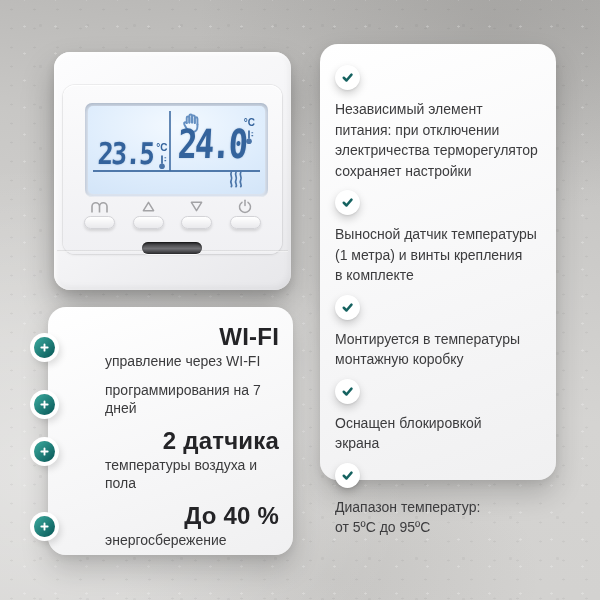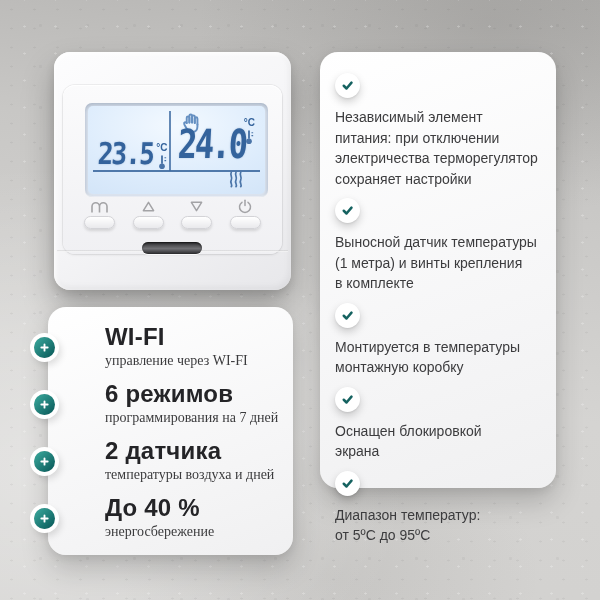--- a/index.html
+++ b/index.html
@@ -53,28 +53,28 @@
   .btn-row{position:absolute;left:30px;top:164px;width:177px;display:flex;justify-content:space-between;}
   .pill{width:31px;height:13px;border-radius:7px;border:1px solid #d3d3d7;box-sizing:border-box;
     background:linear-gradient(180deg,#ffffff,#e9e9ec);box-shadow:0 2px 3px rgba(0,0,0,.13);}
 
   
   .card{position:absolute;border-radius:18px;
     background:linear-gradient(160deg,#ffffff 0%,#f6f6f7 60%,#f0f0f1 100%);
     box-shadow:0 14px 28px rgba(0,0,0,.18),0 3px 8px rgba(0,0,0,.08);}
   .left-card{left:48px;top:307px;width:245px;height:248px;box-sizing:border-box;padding:17px 14px 12px 57px;}
   .lrow{position:relative;margin-bottom:11px;}
-  .lrow-title{font-size:24px;font-weight:700;color:#242427;letter-spacing:.2px;line-height:26px;}
-  .lrow-sub{font-size:14px;color:#3b3b3d;line-height:18px;margin-top:2px;font-family:Liberation Serif, serif;}
+  .lrow-title{font-size:24px;font-weight:700;color:#242427;letter-spacing:.2px;line-height:26px;text-align:right;}
+  .lrow-sub{font-size:14px;color:#3b3b3d;line-height:18px;margin-top:2px;}
   .plus-badge{position:absolute;left:-71px;top:13px;width:21px;height:21px;border-radius:50%;
     background:linear-gradient(135deg,#37a398 10%,#0c5e5d 90%);
     display:flex;align-items:center;justify-content:center;
     box-shadow:0 0 0 4px #ffffff, 3px 4px 7px 3px rgba(0,0,0,.13);}
 
-  .right-card{left:320px;top:52px;width:236px;height:436px;box-sizing:border-box;padding:21px 6px 14px 15px;}
+  .right-card{left:320px;top:44px;width:236px;height:436px;box-sizing:border-box;padding:21px 6px 14px 15px;}
   .ritem{margin-bottom:9px;}
   .check-badge{width:25px;height:25px;border-radius:50%;background:#fff;
     display:flex;align-items:center;justify-content:center;
     box-shadow:0 4px 8px rgba(0,0,0,.18),0 1px 2px rgba(0,0,0,.08);}
   .ritem-text{margin-top:9px;font-size:14px;line-height:20.5px;color:#3c3c3e;white-space:pre-line;}
 </style>
 </head>
 <body>
 
 <div class="stage">
@@ -174,31 +174,30 @@
       </span>
       <div class="lrow-title">WI-FI</div>
       <div class="lrow-sub">управление через WI-FI</div>
     </div>
     <div class="lrow">
       <span class="plus-badge">
         <svg width="13" height="13" viewBox="0 0 18 18">
             <path d="M9 4.6 V13.4 M4.6 9 H13.4" stroke="#ffffff" stroke-width="2.6" stroke-linecap="round"></path>
           </svg>
       </span>
-      <div class="lrow-title">6 режимов</div>
       <div class="lrow-sub">программирования на 7 дней</div>
     </div>
     <div class="lrow">
       <span class="plus-badge">
         <svg width="13" height="13" viewBox="0 0 18 18">
             <path d="M9 4.6 V13.4 M4.6 9 H13.4" stroke="#ffffff" stroke-width="2.6" stroke-linecap="round"></path>
           </svg>
       </span>
       <div class="lrow-title">2 датчика</div>
-      <div class="lrow-sub">температуры воздуха и дней</div>
+      <div class="lrow-sub">температуры воздуха и пола</div>
     </div>
     <div class="lrow">
       <span class="plus-badge">
         <svg width="13" height="13" viewBox="0 0 18 18">
             <path d="M9 4.6 V13.4 M4.6 9 H13.4" stroke="#ffffff" stroke-width="2.6" stroke-linecap="round"></path>
           </svg>
       </span>
       <div class="lrow-title">До 40 %</div>
       <div class="lrow-sub">энергосбережение</div>
     </div>

